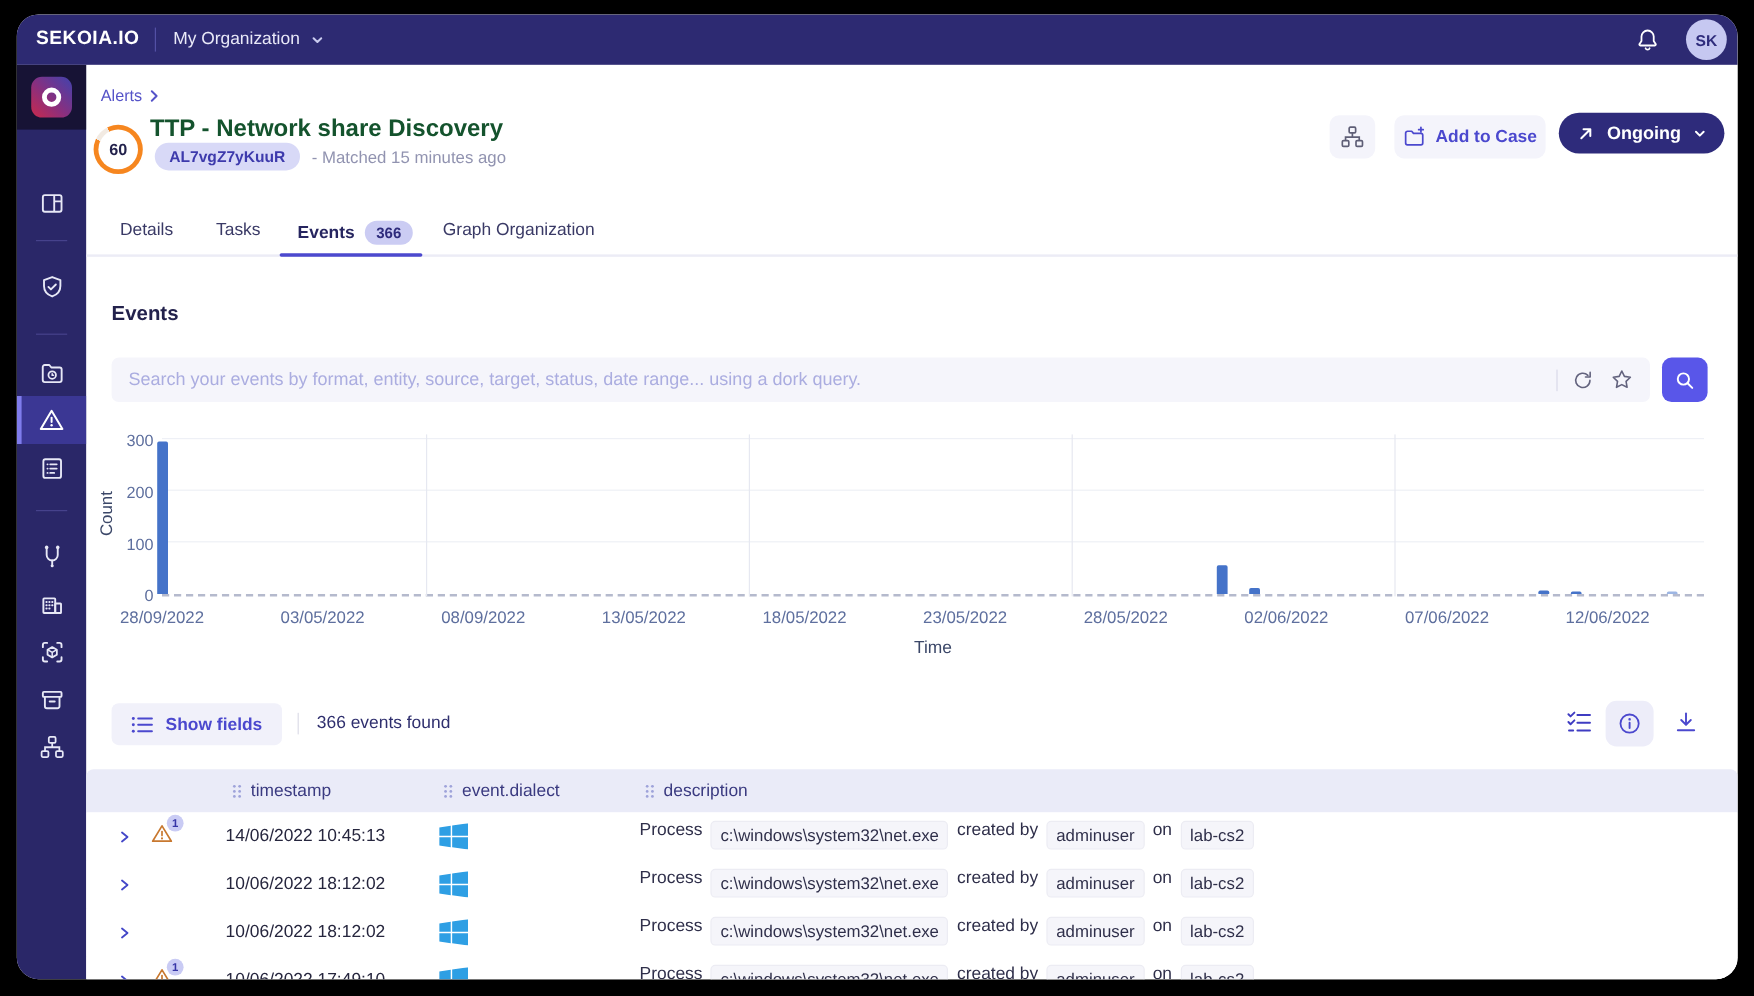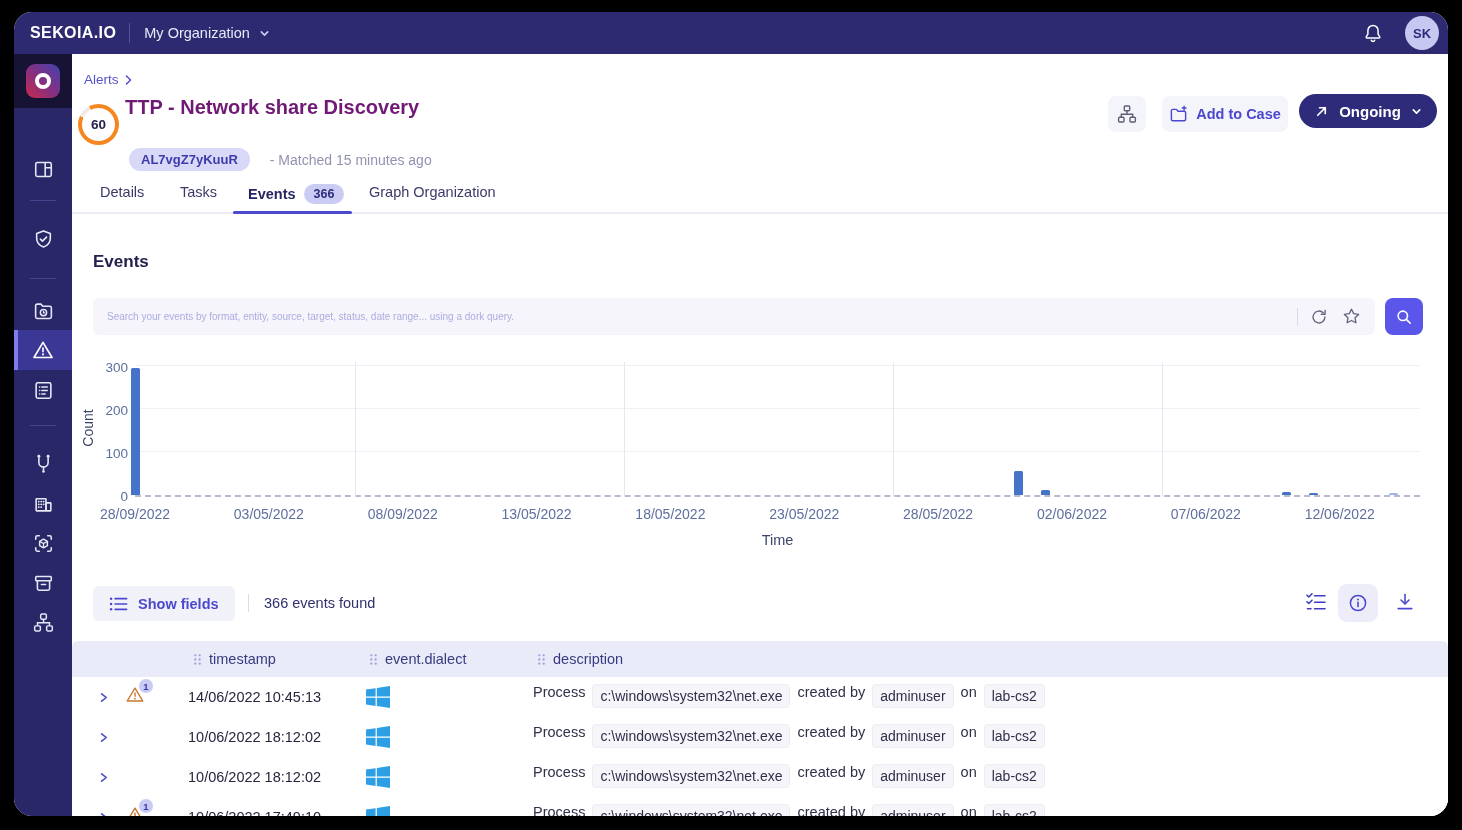--- a/index.html
+++ b/index.html
@@ -39,22 +39,22 @@
   .main { position:absolute; left:58px; top:42px; right:0; bottom:0; background:#fff; }
   .abs { position:absolute; }
 
   .breadcrumb { left:12px; top:18px; display:flex; align-items:center; gap:6px;
                 color:#5553C8; font-size:13.5px; }
   .score { left:6px; top:50px; width:41px; height:41px; border-radius:50%;
            background:conic-gradient(#F6861F 0 295deg,#F2EAE2 295deg 333deg,#F6861F 333deg 360deg);
            display:grid; place-items:center; }
   .score .inner { width:33px; height:33px; background:#fff; border-radius:50%;
            display:grid; place-items:center; font-size:13.5px; font-weight:bold; color:#23224C; }
-  .page-title { left:53px; top:42px; font-size:20px; font-weight:bold; color:#701a75; }
-  .idrow { left:57px; top:94px; display:flex; align-items:center; gap:20px; }
+  .page-title { left:53px; top:42px; font-size:20px; font-weight:bold; color:#14532d; }
+  .idrow { left:57px; top:65px; display:flex; align-items:center; gap:10px; }
   .id-pill { background:#D8D9F7; color:#3D3AAC; font-size:13px; font-weight:bold;
              padding:4px 12px; border-radius:12px; }
   .matched { color:#9193B0; font-size:14px; }
 
   .icon-btn { background:#F4F4FB; border-radius:8px; display:flex; align-items:center;
               justify-content:center; }
   .graph-btn { left:1036px; top:42px; width:38px; height:36px; }
   .addcase-btn { left:1090px; top:42px; width:126px; height:36px; gap:8px; color:#4B48CE;
                  font-size:14.5px; font-weight:bold; }
   .ongoing-btn { left:1227px; top:40px; width:138px; height:34px; background:#2E2B7B;
@@ -66,21 +66,21 @@
   .tab.active { color:#26255F; font-weight:bold; }
   .tab-underline { left:161px; top:157px; width:119px; height:3px; background:#4C49CE; border-radius:2px; }
   .tab-badge { background:#CBCCF3; color:#2E2B7C; font-size:12.5px; font-weight:bold;
                padding:3px 10px; border-radius:11px; }
 
   .section-heading { left:21px; top:198px; font-size:17px; font-weight:bold; color:#23224C; }
 
   .searchbar { left:21px; top:244px; width:1282px; height:37px; background:#F5F5FB;
                border-radius:6px; display:flex; align-items:center; }
   .searchbar input { flex:1; background:transparent; border:none; outline:none;
-               font-family:"Liberation Sans",sans-serif; font-size:10px; color:#3A3A55;
+               font-family:"Liberation Sans",sans-serif; font-size:15px; color:#3A3A55;
                padding:0 14px; }
   .searchbar input::placeholder { color:#ABADE0; }
   .sb-div { width:1px; height:18px; background:#D9D9E8; margin-right:12px; }
   .sb-ic { margin-right:14px; color:#63637E; display:grid; place-items:center; }
   .search-btn { left:1313px; top:244px; width:38px; height:37px; background:#5956E9;
                border-radius:8px; display:grid; place-items:center; }
 
   
   .plot { left:63px; top:310px; width:1285px; height:133px;
           border-bottom:2px dashed #B5BACD; }

